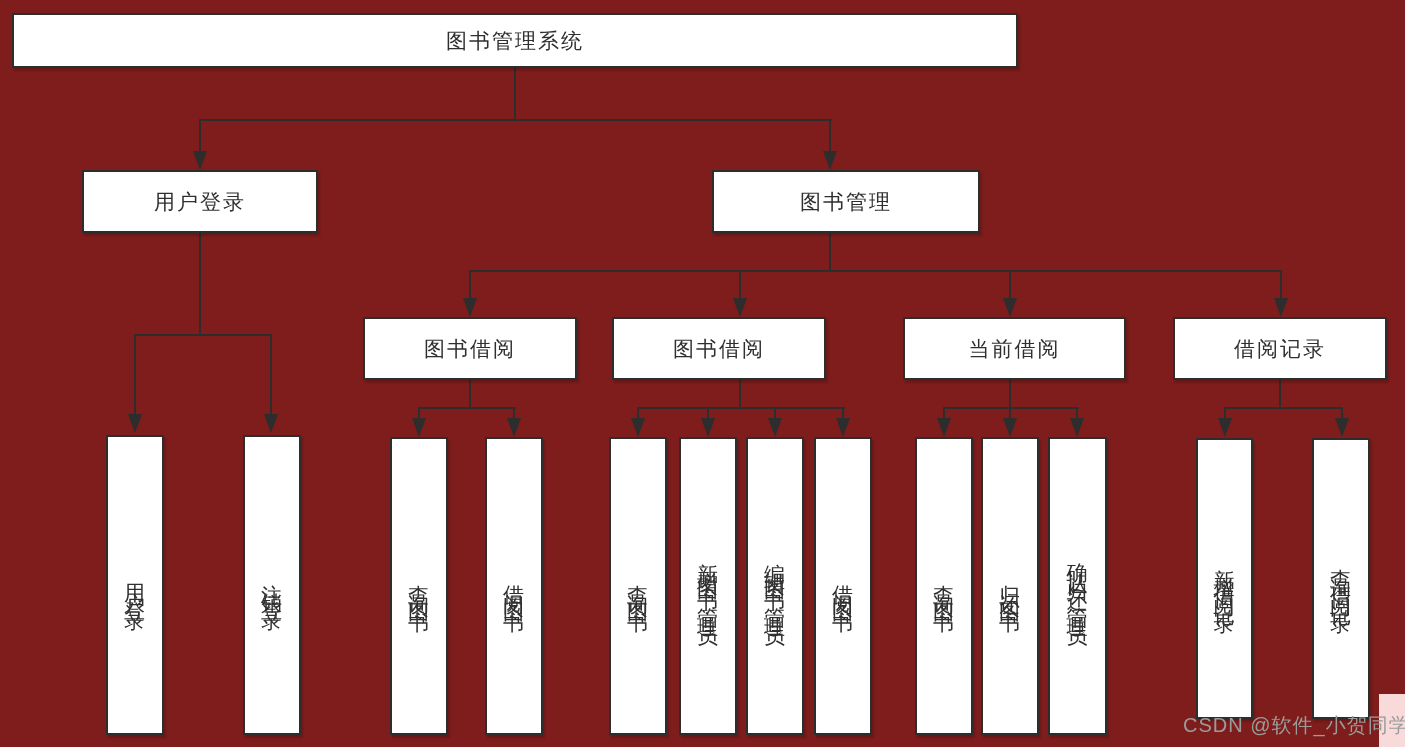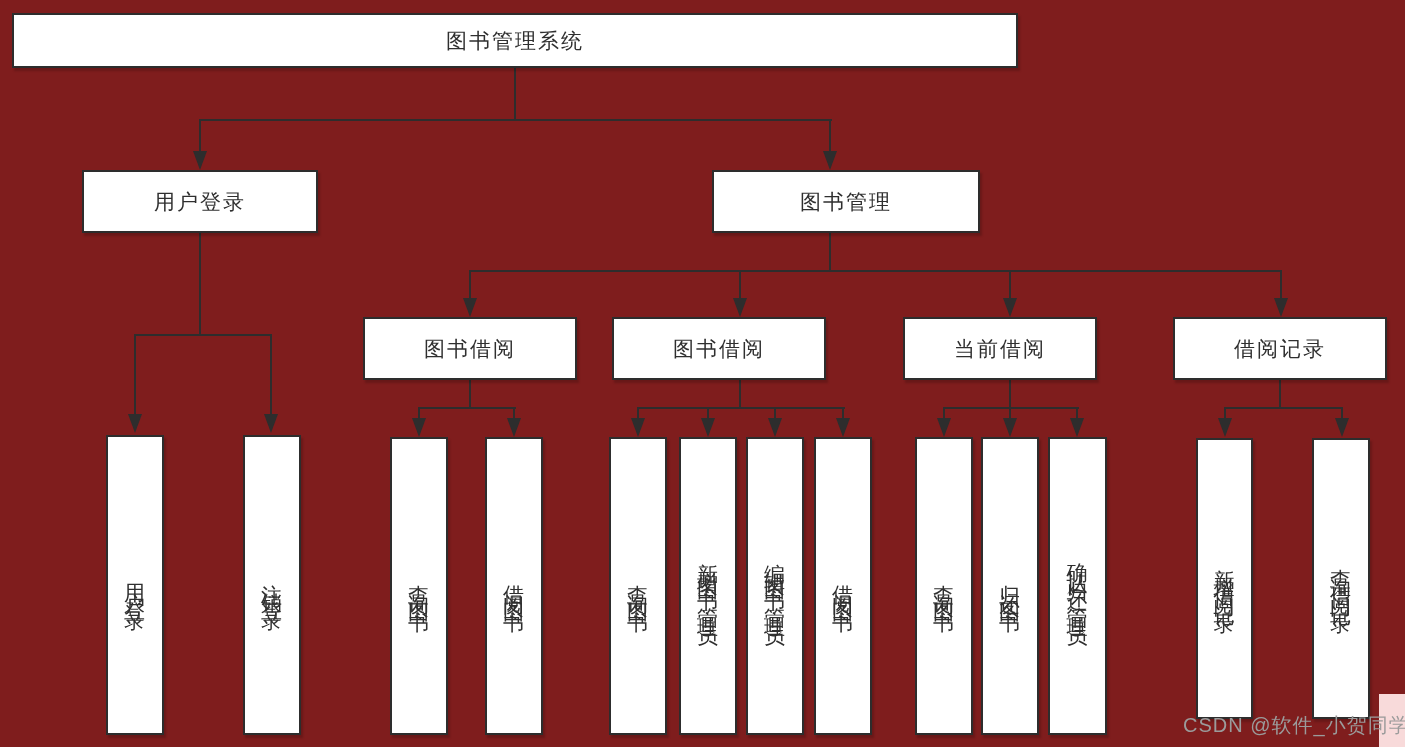--- a/index.html
+++ b/index.html
@@ -86,21 +86,21 @@
   <div class="arr" style="left:1003px;top:298px;"></div>
   <div class="vl" style="left:1280px;top:270px;width:2px;height:29px;"></div>
   <div class="arr" style="left:1274px;top:298px;"></div>
 
   <div class="node" style="left:363px;top:317px;width:214px;height:63px;">
     <span>图书借阅</span>
   </div>
   <div class="node" style="left:612px;top:317px;width:214px;height:63px;">
     <span>图书借阅</span>
   </div>
-  <div class="node" style="left:903px;top:317px;width:194px;height:63px;">
+  <div class="node" style="left:903px;top:317px;width:223px;height:63px;">
     <span>当前借阅</span>
   </div>
   <div class="node" style="left:1173px;top:317px;width:214px;height:63px;">
     <span>借阅记录</span>
   </div>
 
   <div class="vl" style="left:469px;top:379px;width:2px;height:30px;"></div>
   <div class="hl" style="left:418px;top:407px;width:98px;height:2px;"></div>
   <div class="vl" style="left:418px;top:407px;width:2px;height:12px;"></div>
   <div class="arr" style="left:412px;top:418px;"></div>

